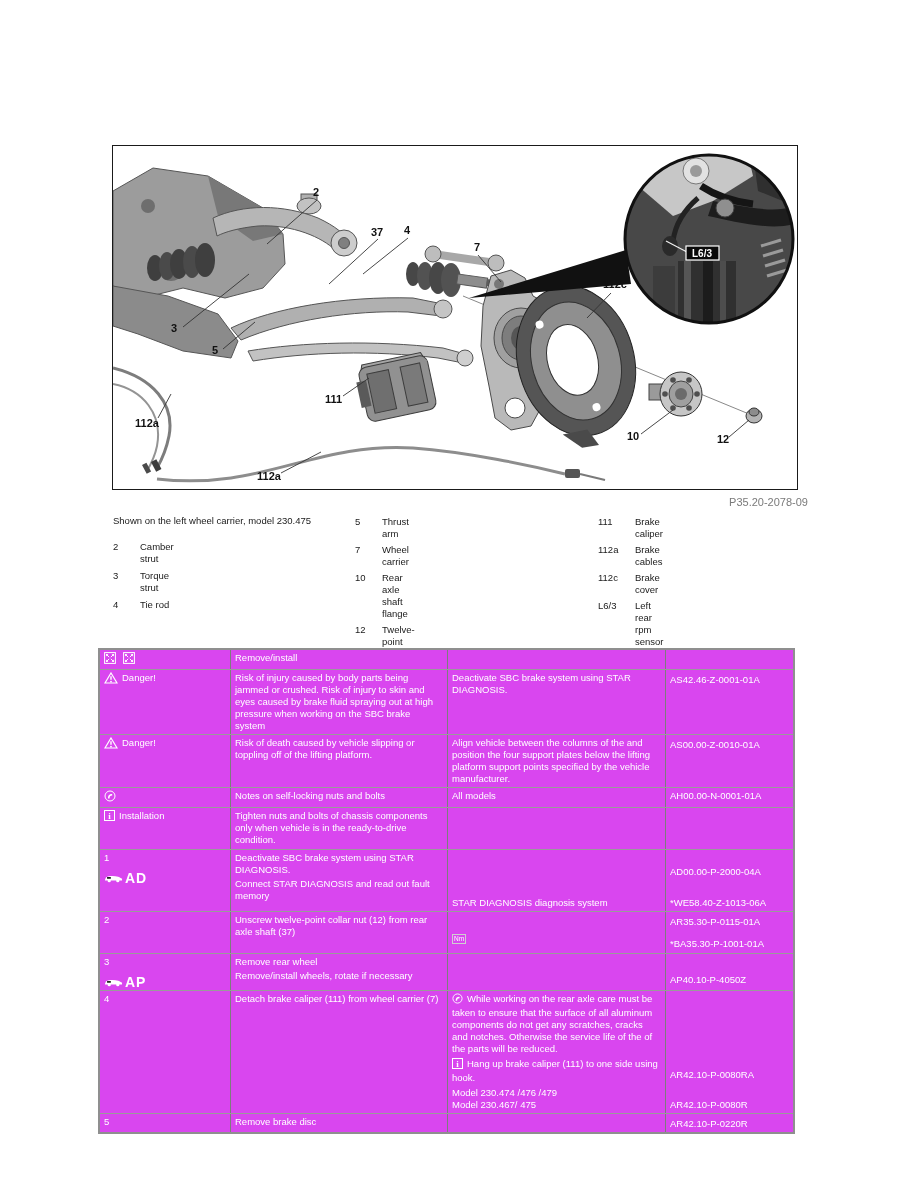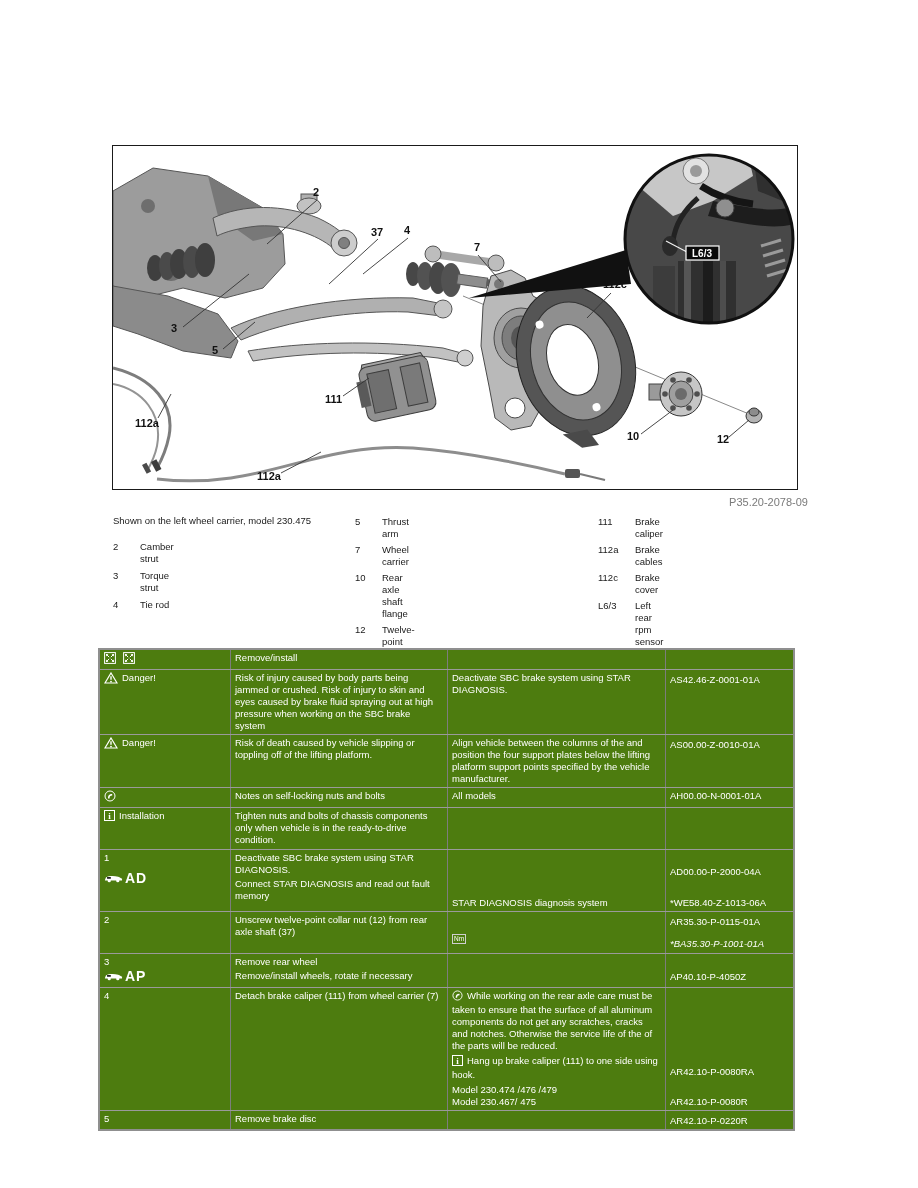--- a/index.html
+++ b/index.html
@@ -21,45 +21,45 @@
   .lg-col1{left:113px;top:541px;}
   .lg-col2{left:355px;top:516px;}
   .lg-col3{left:598px;top:516px;}
   .legend-item{display:flex;margin-bottom:4px;}
   .lg-col1 .legend-item{margin-bottom:5px;}
   .legend-key{flex:0 0 27px;}
   .lg-col3 .legend-key{flex:0 0 37px;}
 
   
   .proc{position:absolute;left:98px;top:648px;width:697px;box-sizing:border-box;
-        background:#4d7c0f;border:2px solid #8f8f8f;color:#fff;
+        background:#d946ef;border:2px solid #8f8f8f;color:#fff;
         font-size:9.5px;line-height:12px;}
   .prow{display:grid;grid-template-columns:131px 217px 218px 123px;border-top:1px solid #9a9a9a;}
   .prow:first-child{border-top:none;}
   .pcell{border-right:1px solid #7d7d7d;padding:2px 4px;position:relative;box-sizing:border-box;}
   .pcell:last-child{border-right:none;}
   .h-header  .pcell{min-height:19px;}
   .h-danger1 .pcell{min-height:64px;}
   .h-danger2 .pcell{min-height:47px;}
   .h-notes   .pcell{min-height:17px;}
   .h-install .pcell{min-height:41px;}
   .h-step1   .pcell{min-height:61px;}
   .h-step2   .pcell{min-height:41px;}
   .h-step3   .pcell{min-height:33px;}
   .h-step4   .pcell{min-height:117px;}
   .h-step5   .pcell{min-height:17px;}
   .icn{display:inline-block;vertical-align:-2px;margin-right:4px;}
   .badge-line{margin-top:8px;display:flex;align-items:center;font-weight:bold;font-size:14px;letter-spacing:1px;}
-  .h-step3 .badge-line{margin-top:2px;}
+  .h-step3 .badge-line{margin-top:8px;}
   .car-icon{margin-right:2px;}
   .para2{margin-top:2px;}
   .abs-bottom{position:absolute;left:4px;bottom:2px;right:4px;}
   .code-top{margin-top:2px;}
   .step1-code1{margin-top:14px;}
-  .step2-code2{position:absolute;left:4px;bottom:3px;font-style:italic;}
+  .step2-code2{position:absolute;left:4px;bottom:3px;}
   .step3-code{position:absolute;left:4px;bottom:4px;}
   .step4-codes{position:absolute;left:4px;bottom:2px;}
   .step4-codes div{margin-top:18px;}
   .note-para{margin-top:3px;}
   .iconword{display:flex;align-items:center;}
   .nm-box{display:inline-block;border:1px solid #cfcfcf;font-size:6.5px;line-height:8px;
           padding:0 1px;color:#fff;margin-top:20px;}
 </style>
 </head>
 <body>

